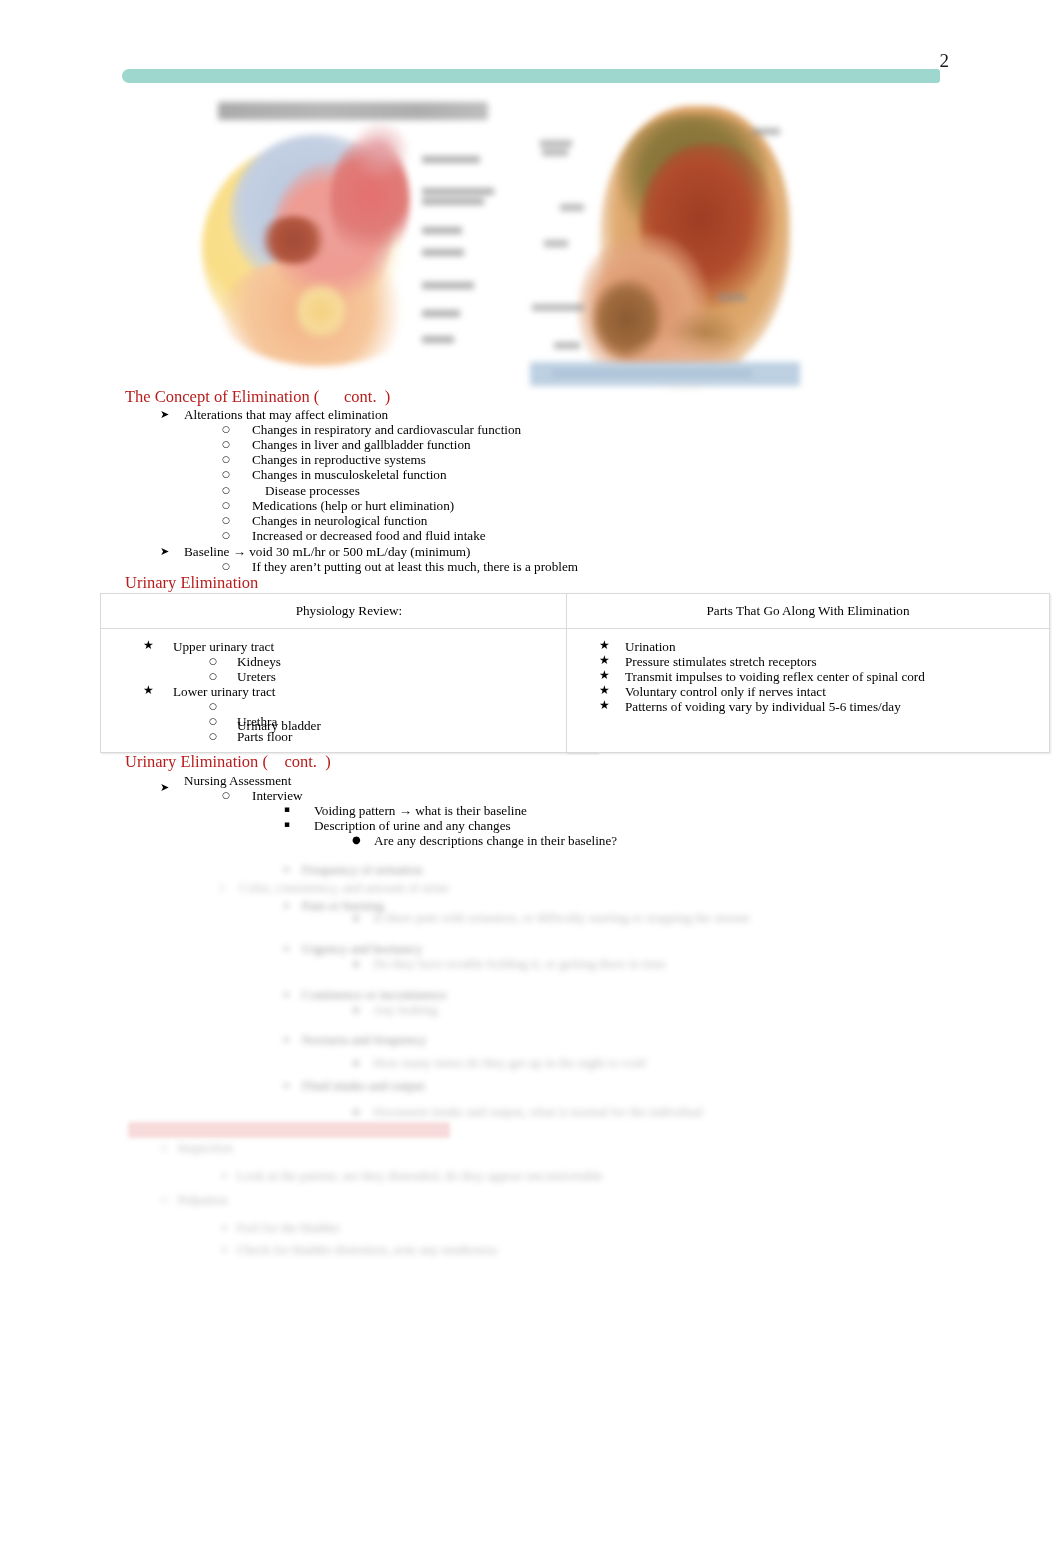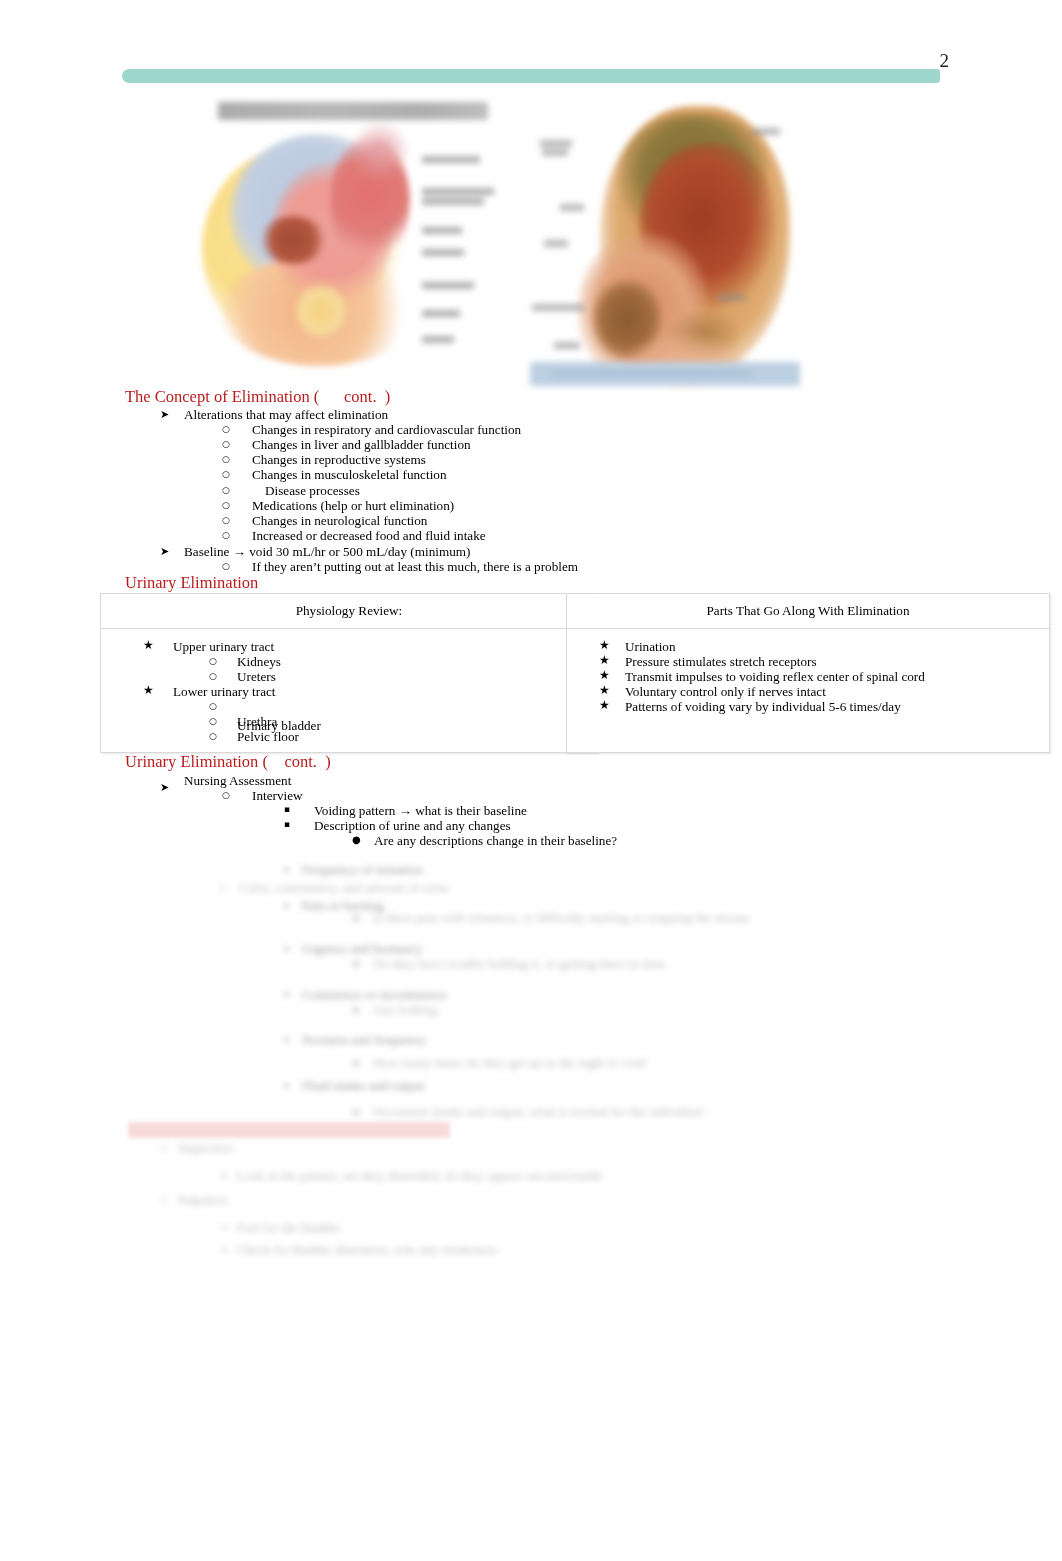--- a/index.html
+++ b/index.html
@@ -352,21 +352,21 @@
       <div class="bullet b-star" style="left:42px; top:90px;">★</div>
       <div class="txt" style="left:72px; top:90px;">Lower urinary tract</div>
 
       <div class="bullet b-circle" style="left:108px; top:107px;">○</div>
       <div class="txt" style="left:136px; top:105px;margin-top:19px;">Urinary bladder</div>
 
       <div class="bullet b-circle" style="left:108px; top:122px;">○</div>
       <div class="txt" style="left:136px; top:120px;">Urethra</div>
 
       <div class="bullet b-circle" style="left:108px; top:137px;">○</div>
-      <div class="txt" style="left:136px; top:135px;">Pelvic floor</div>
+      <div class="txt" style="left:136px; top:135px;">Parts floor</div>
     </div>
 
     <div class="tcell tcell-right">
       <div class="hdr">Parts That Go Along With Elimination</div>
       <div class="hrule"></div>
 
       <div class="bullet b-star" style="left:32px; top:45px;">★</div>
       <div class="txt" style="left:58px; top:45px;">Urination</div>
 
       <div class="bullet b-star" style="left:32px; top:60px;">★</div>

